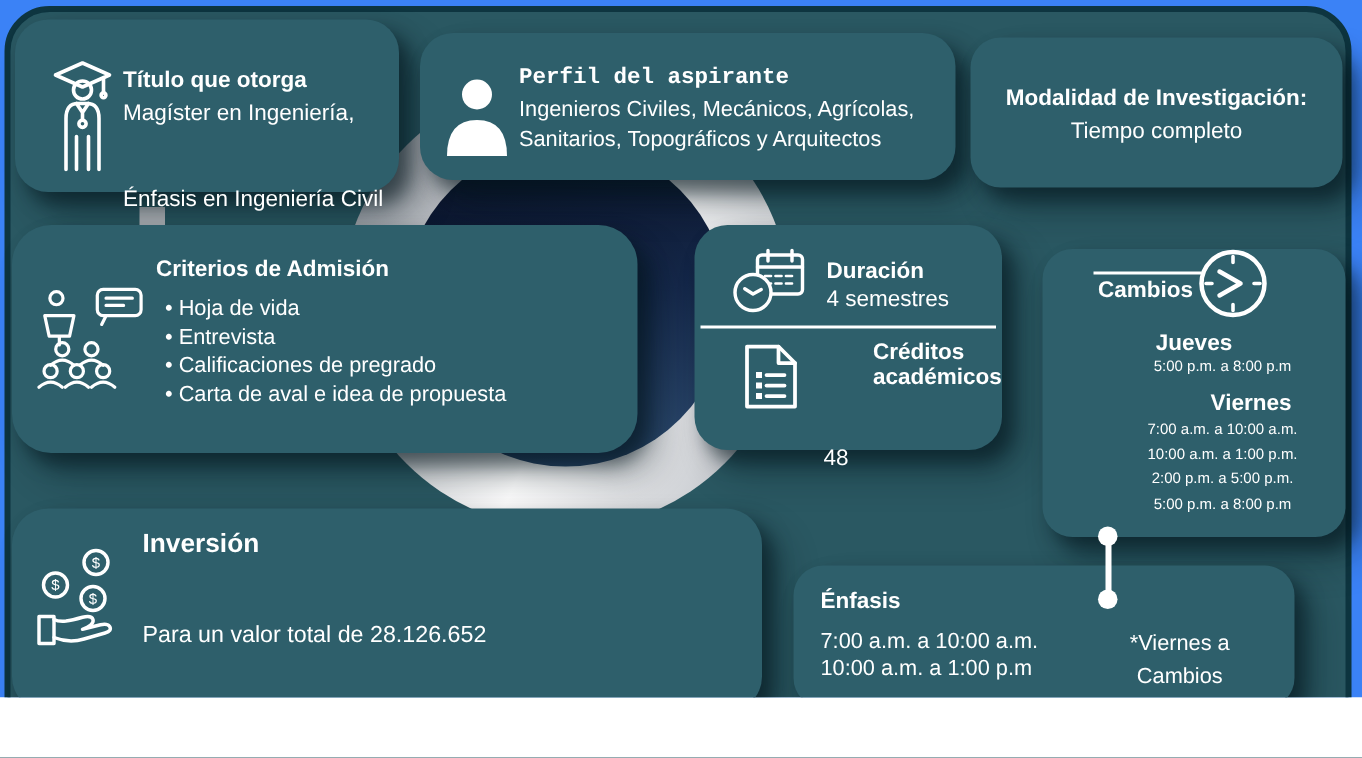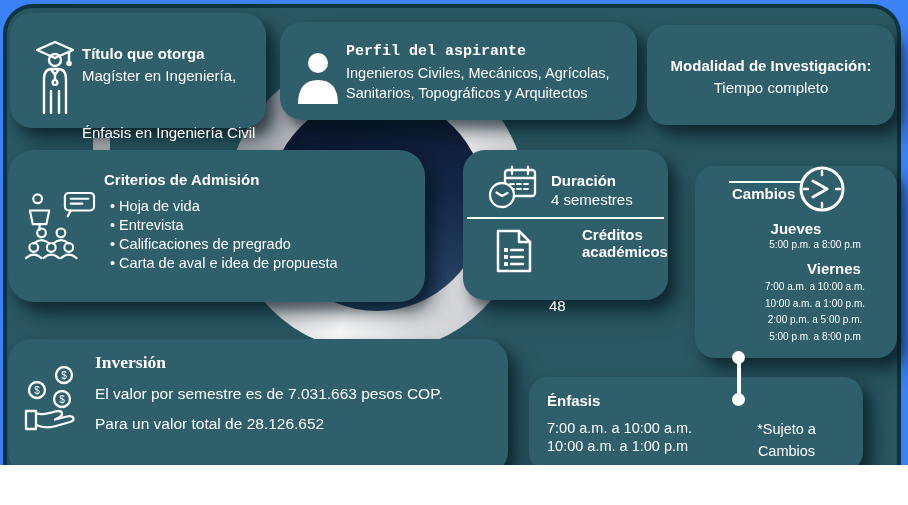--- a/index.html
+++ b/index.html
@@ -158,33 +158,32 @@
         <circle cx="40" cy="10" r="8"></circle>
           <text x="40" y="13.6" text-anchor="middle" font-size="10" fill="#ffffff" stroke="none">$</text>
         <circle cx="13" cy="25" r="8"></circle>
           <text x="13" y="28.6" text-anchor="middle" font-size="10" fill="#ffffff" stroke="none">$</text>
         <circle cx="38" cy="34" r="8"></circle>
           <text x="38" y="37.6" text-anchor="middle" font-size="10" fill="#ffffff" stroke="none">$</text>
         <rect x="2" y="46" width="10" height="18"></rect>
         <path d="M12 60 q10 4 20 1 l14 -4 q5 -1.5 3 -4.5 q-1.5 -2 -6 -1 l-12 3 q8 -3 7 -6.5 q-1 -3 -7 -1.5 q-7 2 -11 2.5 q-5 .5 -8 -1"></path>
       </svg>
     </span>
-    <div class="abs b" style="left:87px;top:13px;font-size:17.5px;font-family:Liberation Serif, serif;">Inversión</div>
-    <div class="abs" style="left:87px;top:46px;font-size:15.5px;">El valor por semestre es de 7.031.663 pesos COP.</div>
+    <div class="abs b" style="left:87px;top:13px;font-size:17.5px;">Inversión</div>
     <div class="abs" style="left:87px;top:76px;font-size:15.5px;">Para un valor total de 28.126.652</div>
   </div>
 
   <div class="card" style="left:529px;top:377px;width:334px;height:95px;border-radius:20px;">
     <div class="abs b t15" style="left:18px;top:15px;">Énfasis</div>
     <div class="abs t14" style="left:18px;top:42px;line-height:18px;">
       <div>7:00 a.m. a 10:00 a.m.</div>
       <div>10:00 a.m. a 1:00 p.m</div>
     </div>
     <div class="abs t14 center" style="left:195px;top:41px;width:125px;line-height:22px;">
-      <div>*Sujeto a</div>
+      <div>*Viernes a</div>
       <div>Cambios</div>
     </div>
   </div>
 
   <div class="hr-line" style="left:737px;top:356px;width:3.5px;height:44px;z-index:5;"></div>
   <div class="dot" style="left:732px;top:351px;"></div>
   <div class="dot" style="left:732px;top:393px;"></div>
 </div>
 
 </body></html>

